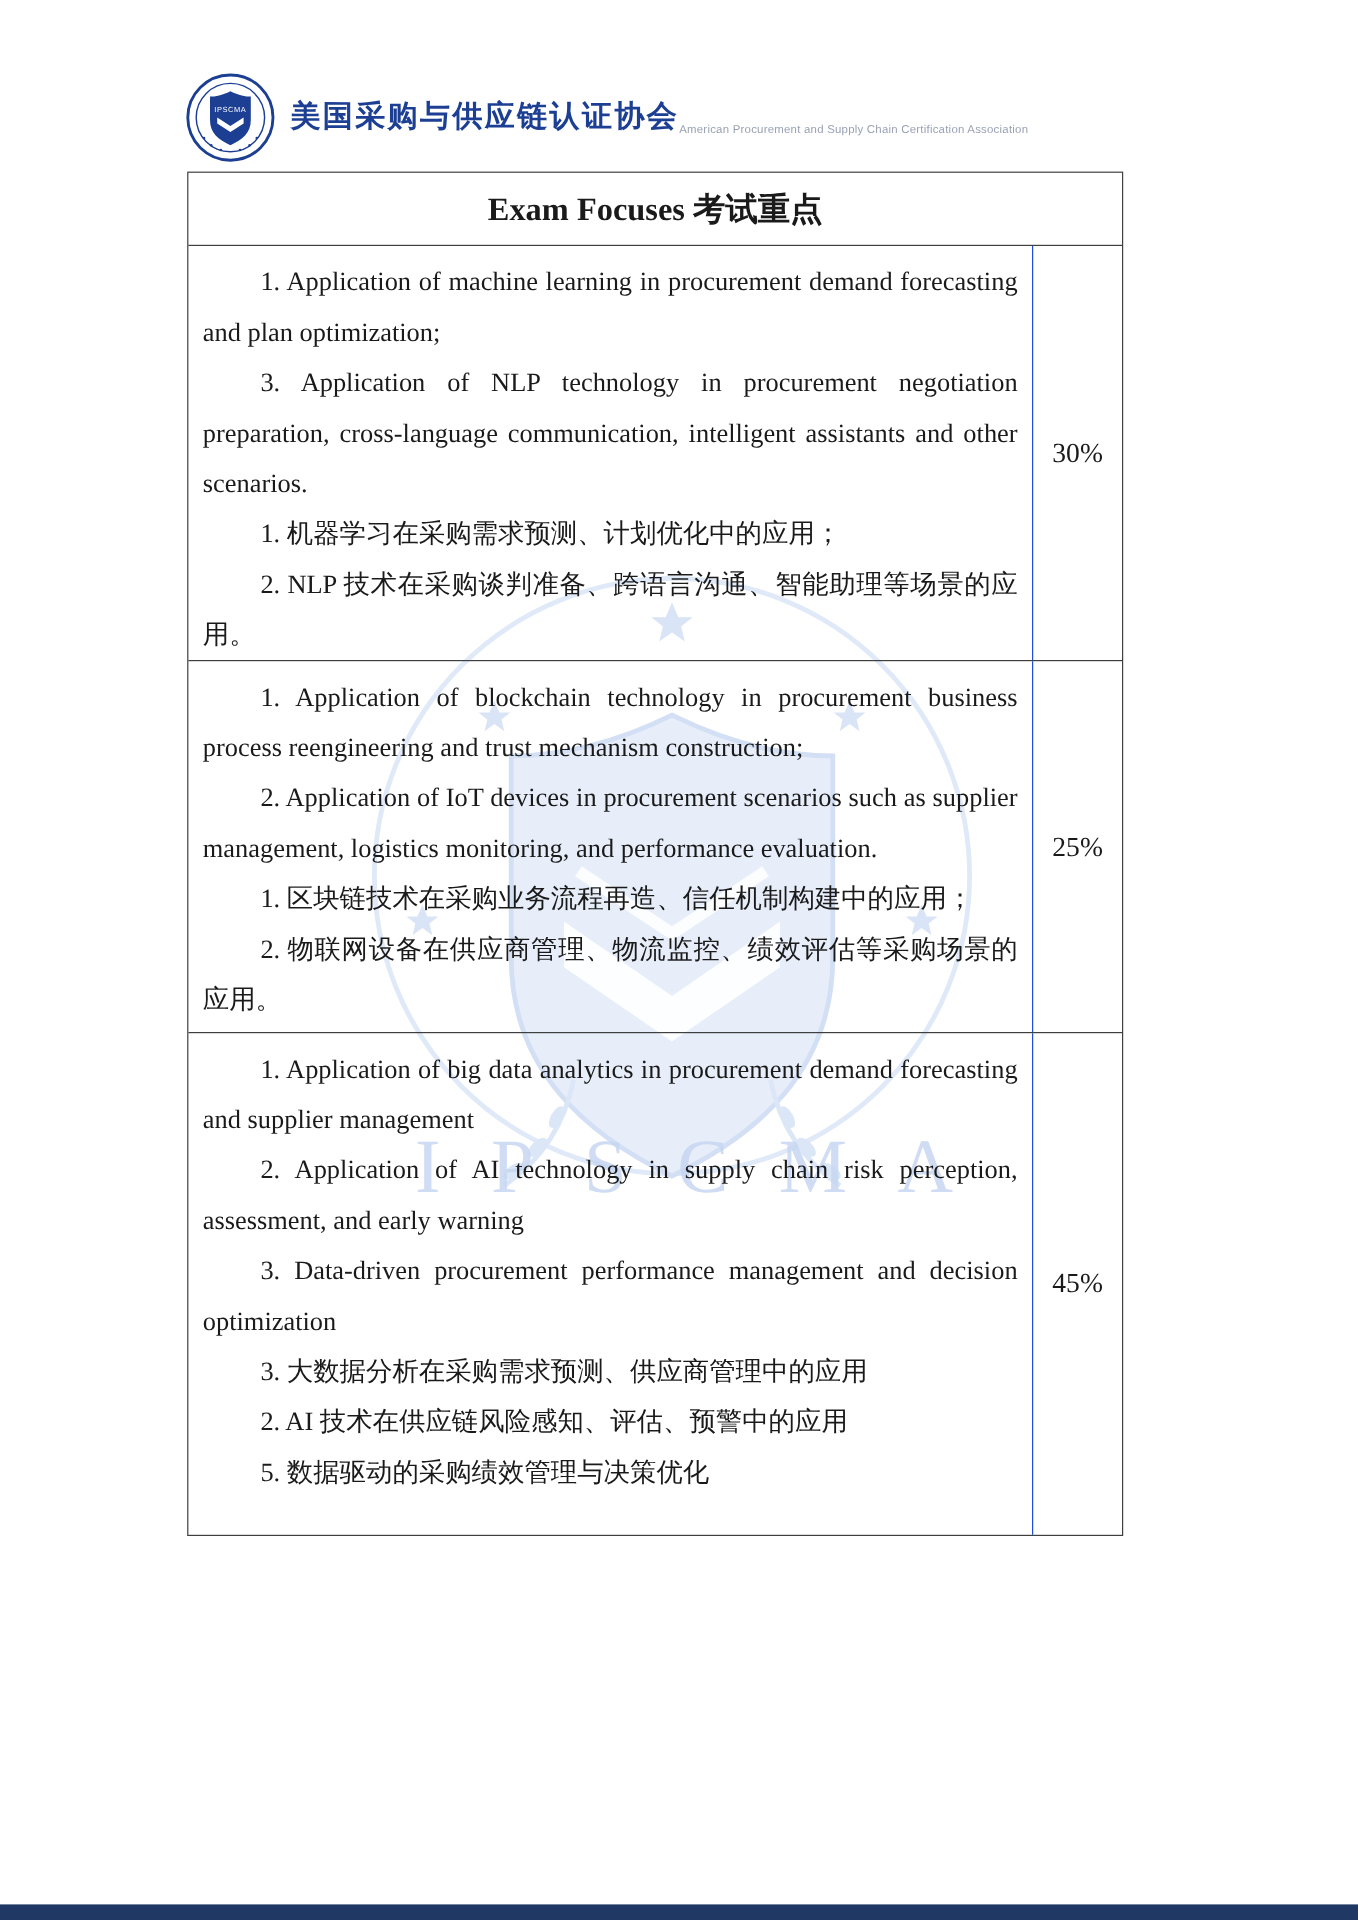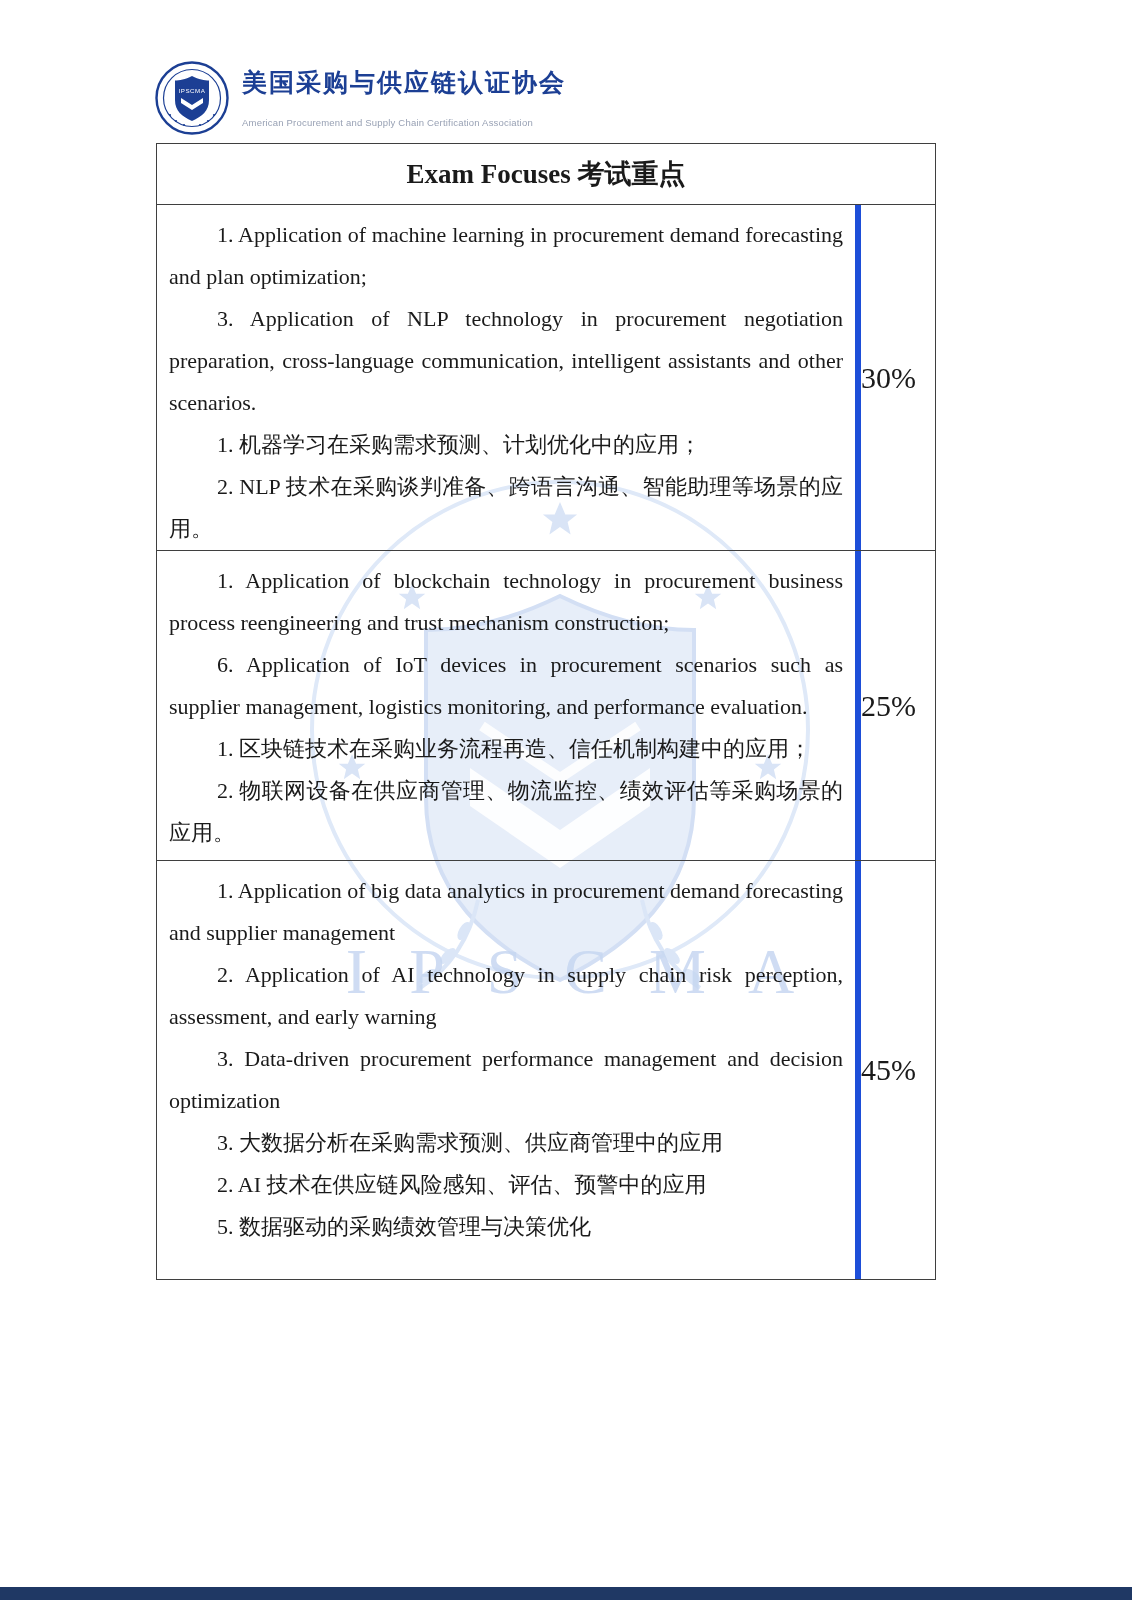--- a/index.html
+++ b/index.html
@@ -12,21 +12,21 @@
     color:#1a1a1a;
   }
 
   
   .brand{
     position:absolute;left:154px;top:60px;
     display:flex;align-items:center;gap:12px;
     z-index:2;
   }
   .brand-mark{width:76px;height:76px;flex:0 0 auto;}
-  .brand-names{display:flex;flex-direction:column;justify-content:center;}
+  .brand-names{display:flex;justify-content:center;}
   .brand-zh{
     font-family:"Liberation Sans", sans-serif;
     font-weight:bold;font-size:25px;letter-spacing:2px;
     color:#1c3f94;line-height:1.15;
   }
   .brand-en{
     font-family:"Liberation Sans", sans-serif;
     font-size:9.5px;color:#98a1b4;margin-top:20px;letter-spacing:0.2px;
   }
 
@@ -60,23 +60,23 @@
   }
   .trow{
     display:flex;align-items:stretch;border-bottom:1px solid #3f3f3f;
   }
   .trow:last-child{border-bottom:none;}
   .cell-main{
     flex:1 1 auto;box-sizing:border-box;
     padding:9px 12px 0 12px;
   }
   .cell-weight{
-    flex:0 0 74px;border-left:6px solid #1d4ed8;
-    display:flex;align-items:center;
-    font-size:30px;
+    flex:0 0 74px;border-left:1px solid #1d4ed8;
+    display:flex;align-items:center;justify-content:center;
+    font-size:23px;
   }
   .row-1 .cell-main{min-height:299px;}
   .row-2 .cell-main{min-height:309px;}
   .row-3 .cell-main{min-height:418px;}
 
   .para{
     margin:0;font-size:22px;line-height:42px;
     text-indent:48px;
   }
   .para.en{text-align:justify;}
@@ -155,21 +155,21 @@
         <p class="para zh">2. NLP 技术在采购谈判准备、跨语言沟通、智能助理等场景的应用。</p>
       </div>
       <div class="cell-weight">
         <span>30%</span>
       </div>
     </div>
 
     <div class="trow row-2">
       <div class="cell-main">
         <p class="para en">1. Application of blockchain technology in procurement business process reengineering and trust mechanism construction;</p>
-        <p class="para en">6. Application of IoT devices in procurement scenarios such as supplier management, logistics monitoring, and performance evaluation.</p>
+        <p class="para en">2. Application of IoT devices in procurement scenarios such as supplier management, logistics monitoring, and performance evaluation.</p>
         <p class="para zh">1. 区块链技术在采购业务流程再造、信任机制构建中的应用；</p>
         <p class="para zh">2. 物联网设备在供应商管理、物流监控、绩效评估等采购场景的应用。</p>
       </div>
       <div class="cell-weight">
         <span>25%</span>
       </div>
     </div>
 
     <div class="trow row-3">
       <div class="cell-main">

